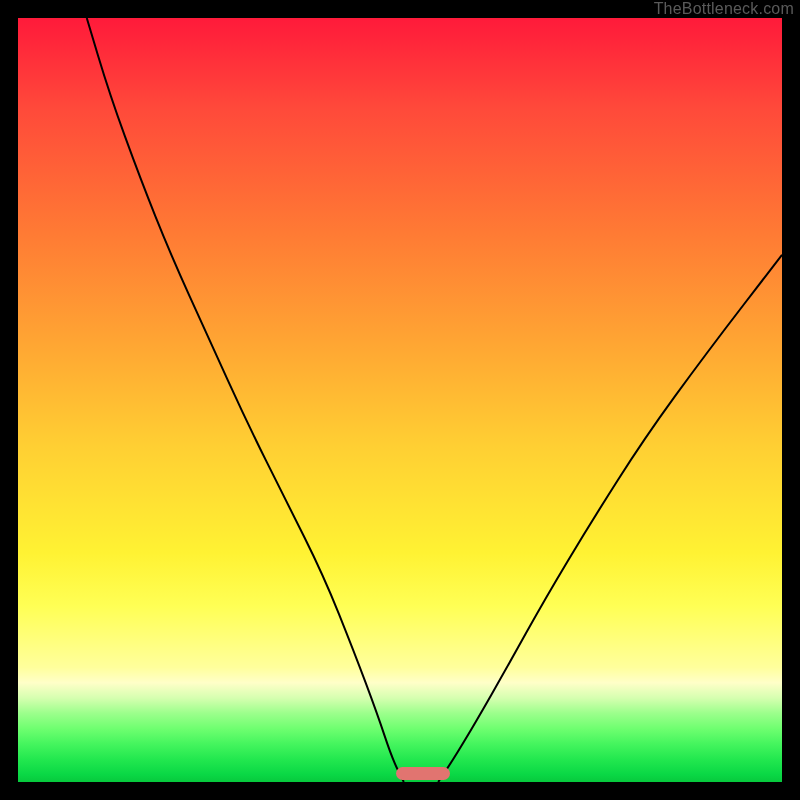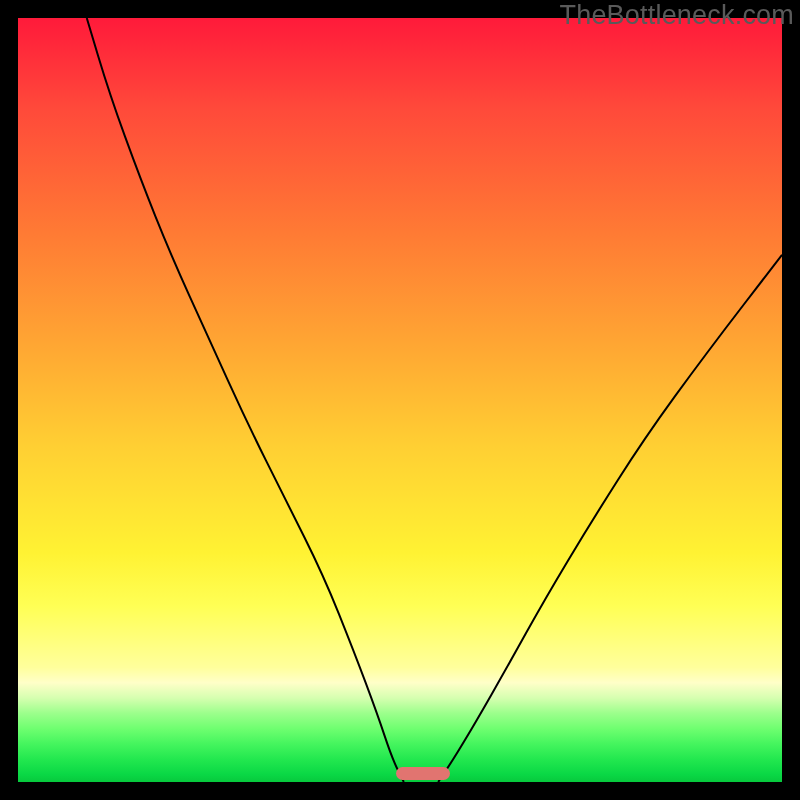--- a/index.html
+++ b/index.html
@@ -41,21 +41,21 @@
       #23e84f 97%,
       #0ad845 99%,
       #07c93d 100%
     );
   }
   .watermark {
     position: absolute;
     top: 0px;
     right: 6px;
     color: #5a5a5a;
-    font-size: 27px;
+    font-size: 16px;
     font-weight: 400;
     letter-spacing: 0.2px;
     user-select: none;
   }
   .curve {
     position: absolute;
     left: 0;
     top: 0;
     width: 764px;
     height: 764px;

